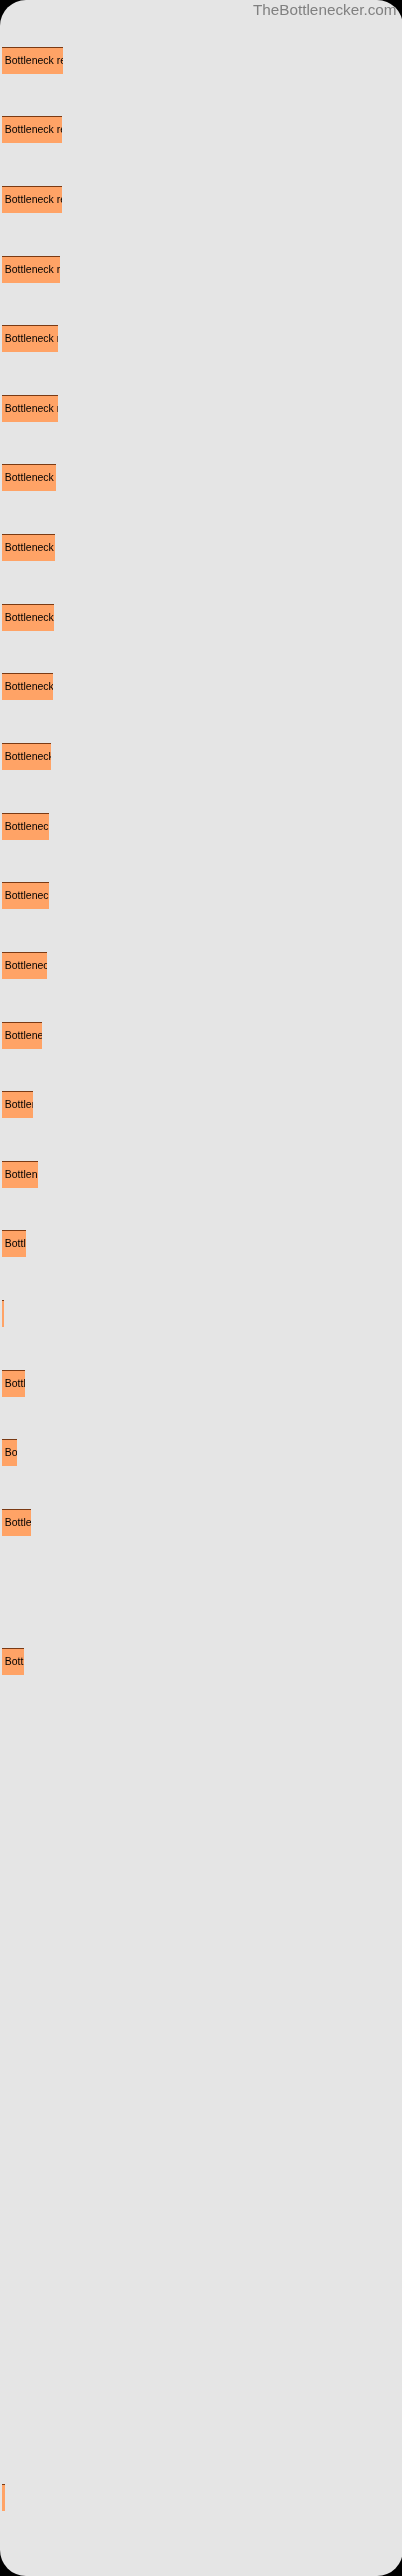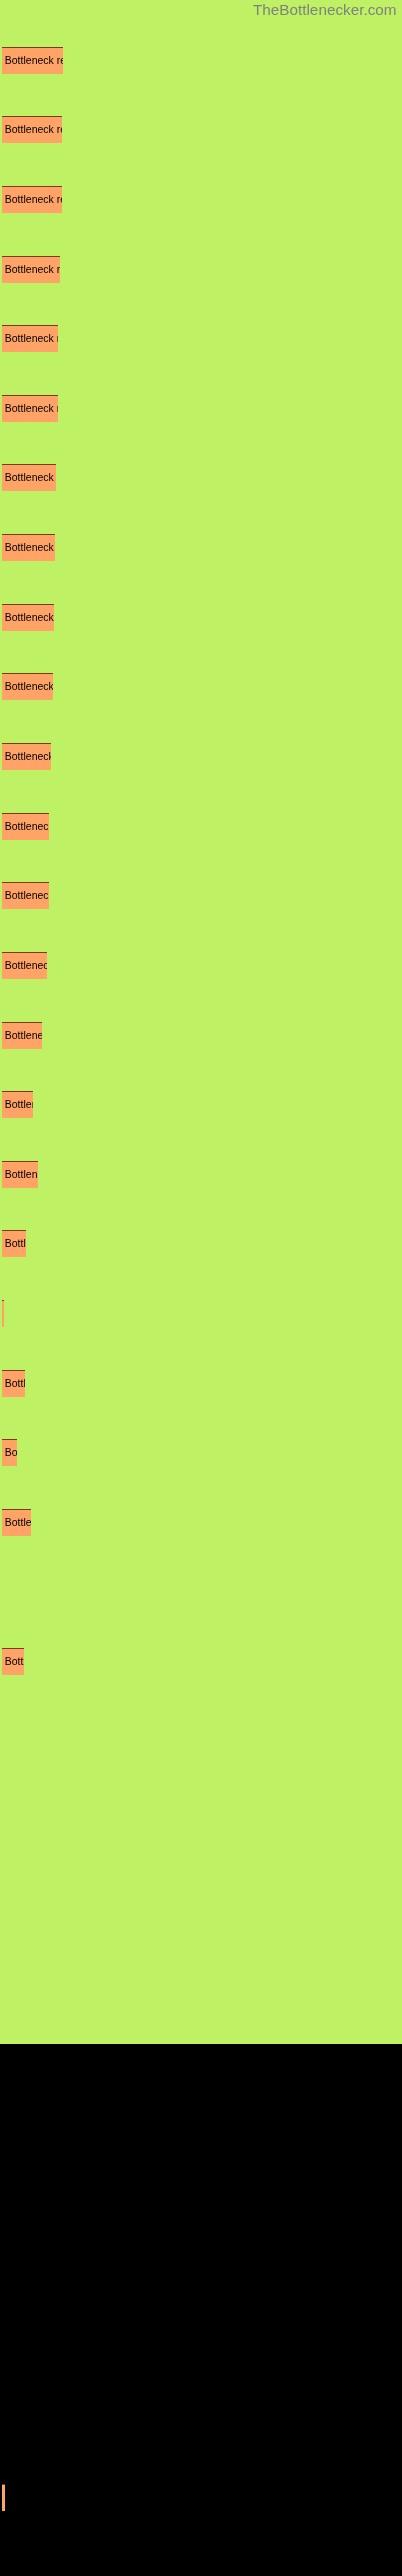--- a/index.html
+++ b/index.html
@@ -11,22 +11,23 @@
     width: 403px;
     height: 2576px;
     position: relative;
     font-family: "Liberation Sans", sans-serif;
     overflow: hidden;
   }
   #chart-root {
     position: absolute;
     left: 0; top: 0;
     width: 403px;
-    height: 2044px;
-    background: #bef264;
+    height: 2576px;
+    background: #e5e5e5;
+    border-radius: 26px;
   }
   #watermark {
     position: absolute;
     right: 6.4px;
     top: 0.8px;
     font-family: "Liberation Sans", sans-serif;
     font-size: 15.3px;
     color: #808080;
     letter-spacing: 0px;
     white-space: nowrap;

